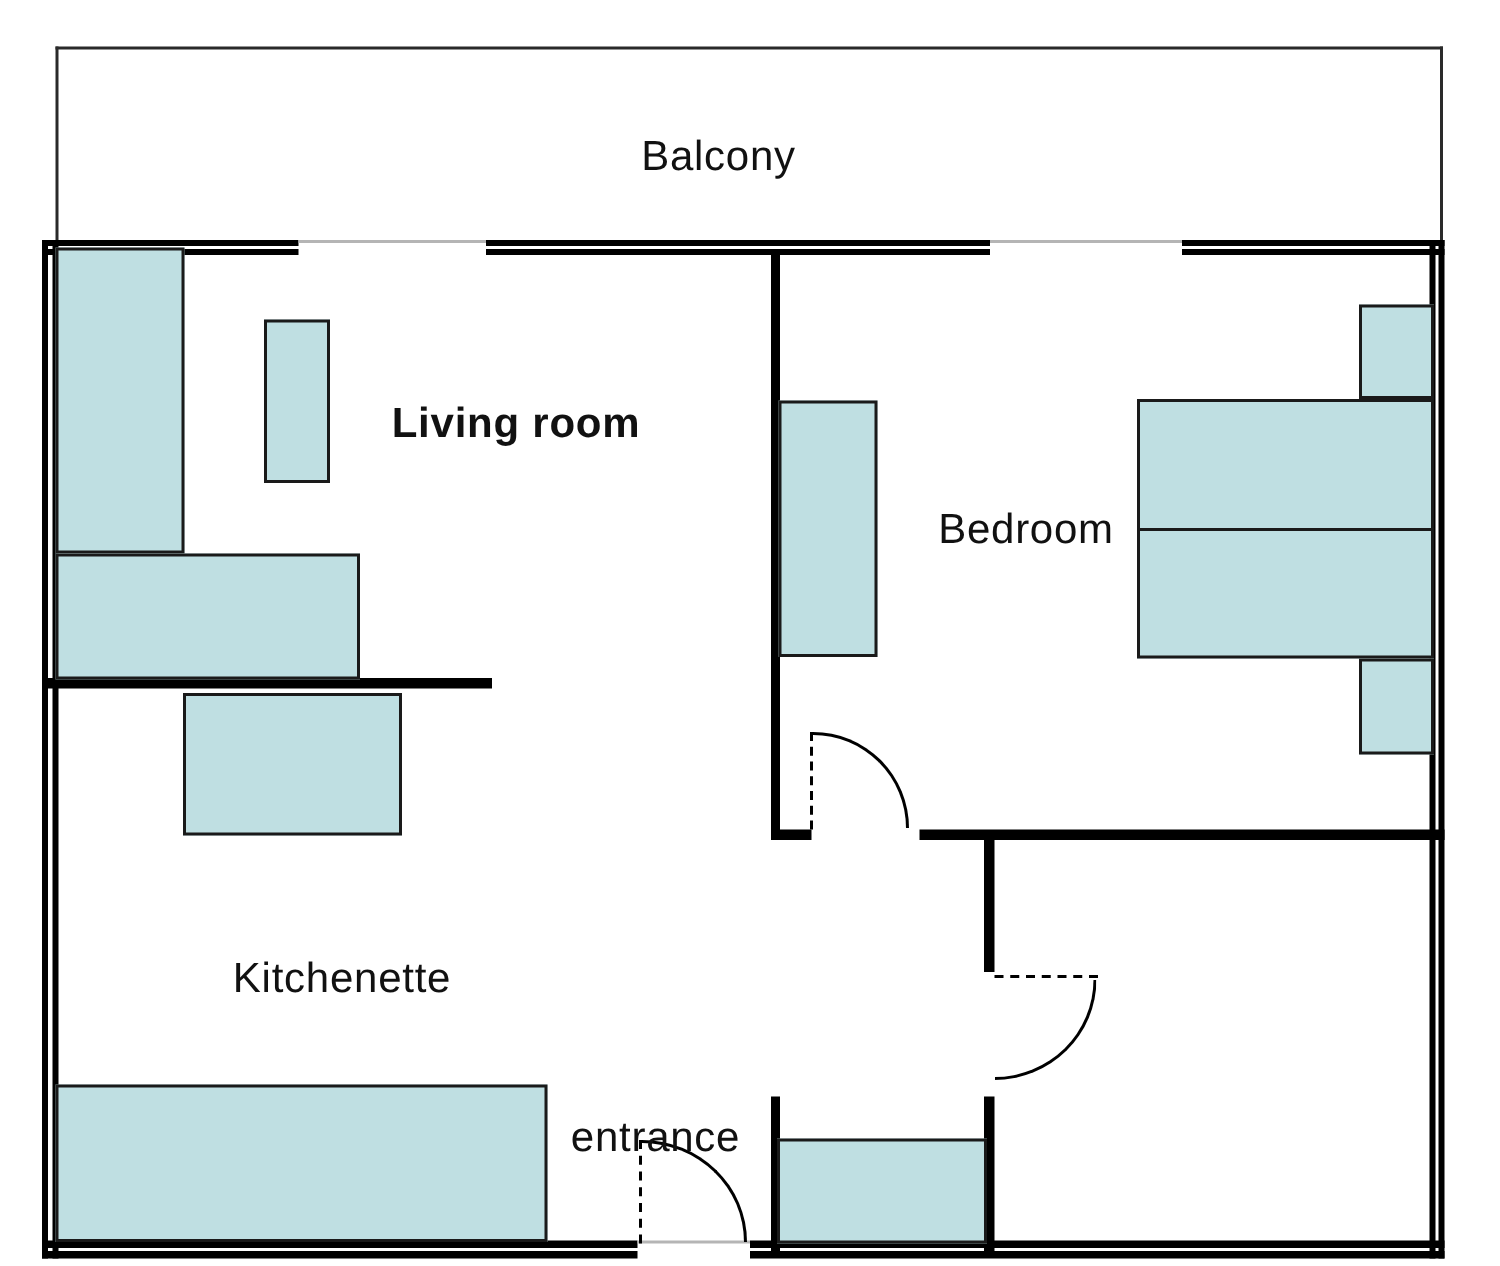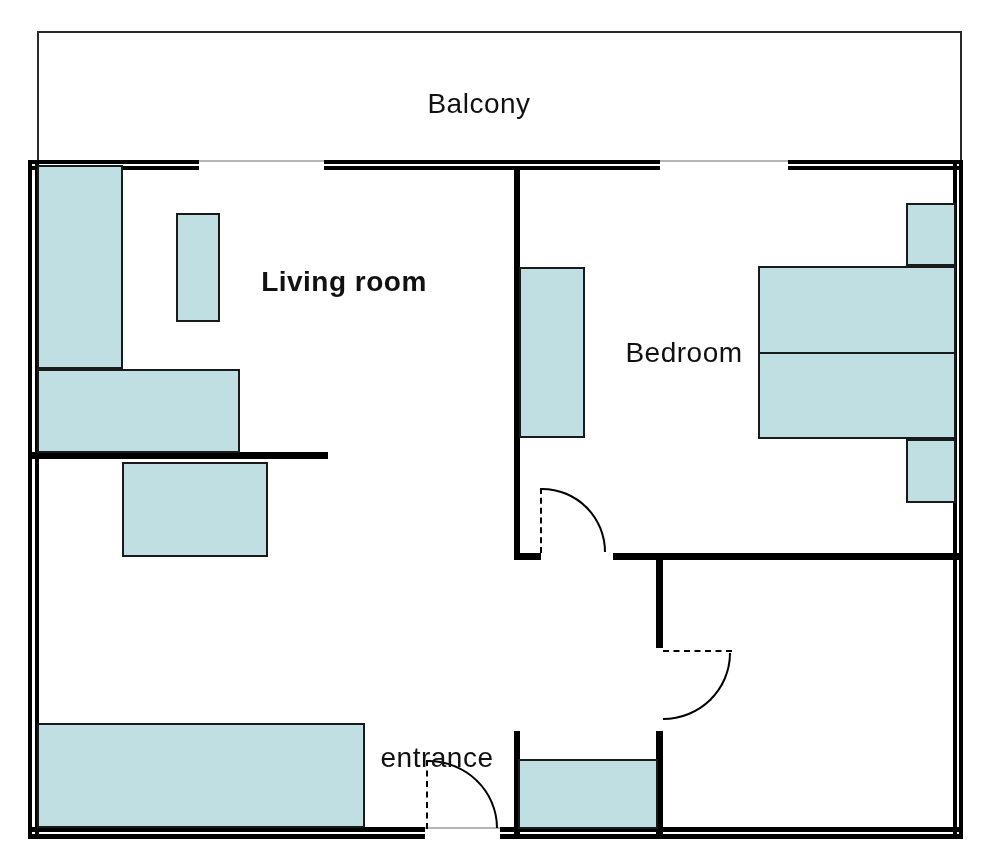--- a/index.html
+++ b/index.html
@@ -77,15 +77,16 @@
   </div>
   <div class="furn" style="left:906px;top:203px;width:50px;height:63px;"></div>
   <div class="furn" style="left:906px;top:439px;width:50px;height:64px;"></div>
 
   <div class="furn" style="left:37px;top:723px;width:328px;height:105px;"></div>
   <div class="furn" style="left:518px;top:759px;width:140px;height:70px;"></div>
 
   <div class="label" style="left:479px;top:104px;">Balcony</div>
   <div class="label" style="left:344px;top:282px;font-weight:bold;">Living room</div>
   <div class="label" style="left:665px;top:353px;margin-left:19px;">Bedroom</div>
+  <div class="label" style="left:228px;top:652px;">Kitchenette</div>
   <div class="label" style="left:437px;top:758px;">entrance</div>
 
 </div>
 
 </body></html>

